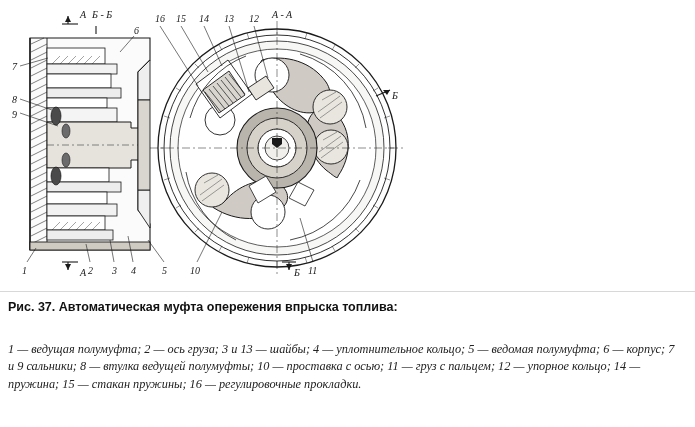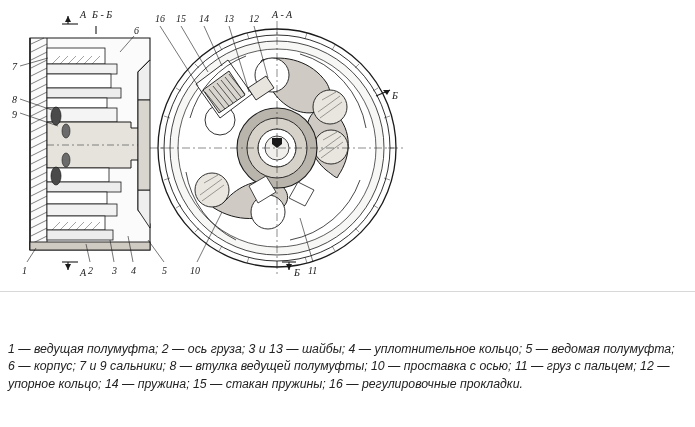--- a/index.html
+++ b/index.html
@@ -51,21 +51,21 @@
     font-size: 12.5px;
     font-weight: bold;
     color: #111111;
     line-height: 1.25;
   }
   #legend {
     position: absolute;
     left: 8px;
     top: 341px;
     width: 672px;
-    font-family: Liberation Sans, sans-serif;
+    font-family: Liberation Serif, serif;
     font-size: 12.3px;
     font-style: italic;
     color: #222222;
     line-height: 1.42;
     text-align: left;
   }
   .hr-line {
     position: absolute;
     left: 0;
     width: 695px;
@@ -328,16 +328,20 @@
         <text class="callout-text" x="224" y="22">13</text>
         <text class="callout-text" x="249" y="22">12</text>
         <text class="callout-text" x="190" y="274">10</text>
         <text class="callout-text" x="308" y="274">11</text>
       </g>
     </svg>
   </div>
 
   <div class="hr-line" style="top:291px;"></div>
 
+  <div id="caption">
+    <span>Рис. 37.</span>
+    <span>Автоматическая муфта опережения впрыска топлива:</span>
+  </div>
 
   <div id="legend">1 — ведущая полумуфта; 2 — ось груза; 3 и 13 — шайбы; 4 — уплотнительное кольцо; 5 — ведомая полумуфта; 6 — корпус; 7 и 9 сальники; 8 — втулка ведущей полумуфты; 10 — проставка с осью; 11 — груз с пальцем; 12 — упорное кольцо; 14 — пружина; 15 — стакан пружины; 16 — регулировочные прокладки.</div>
 
 </div>
 
 </body></html>

